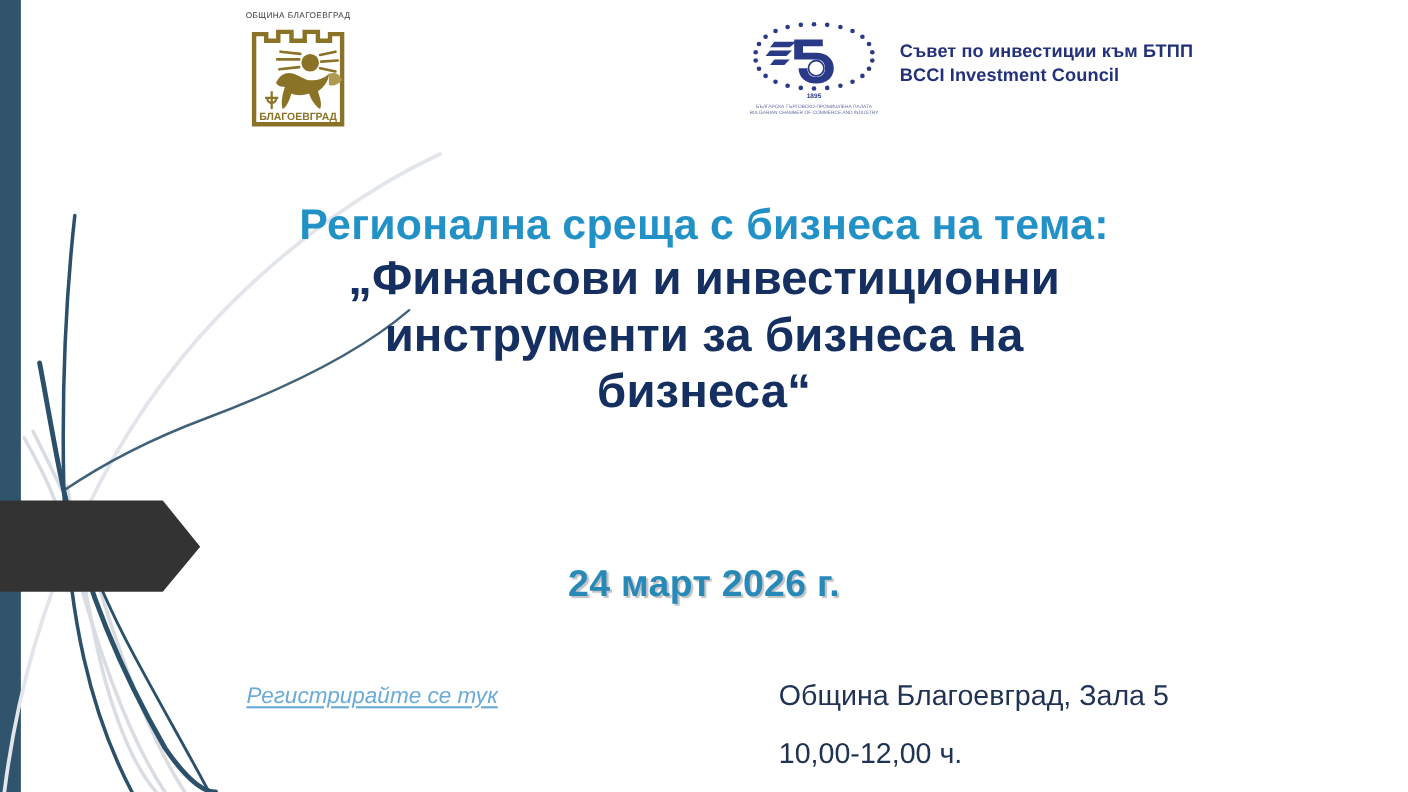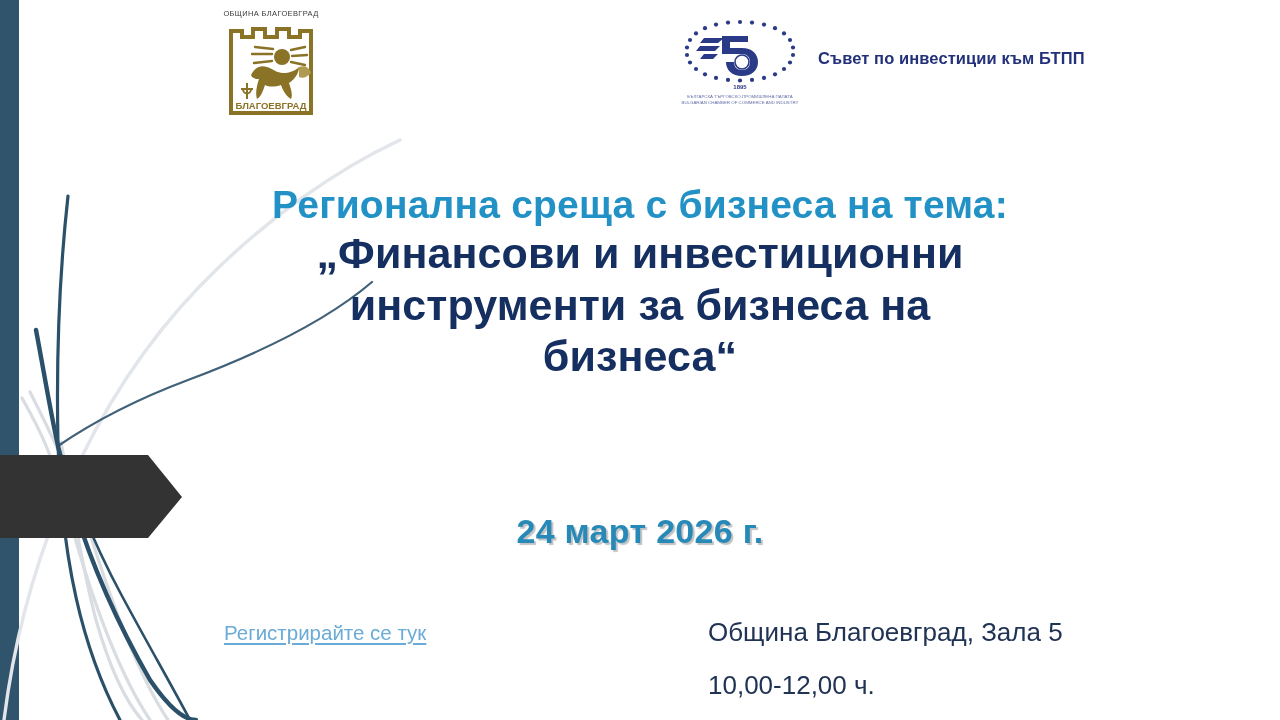--- a/index.html
+++ b/index.html
@@ -113,20 +113,21 @@
   #register-link {
     position: absolute;
     left: 224px;
     top: 621px;
     font-size: 20.5px;
     color: #6aabd8;
     text-decoration: underline;
     text-underline-offset: 3px;
     cursor: pointer;
     white-space: nowrap;
+    font-style: italic;
   }
   #venue-block {
     position: absolute;
     left: 708px;
     top: 606px;
     color: #203354;
     font-size: 26px;
     line-height: 2.05;
     white-space: nowrap;
   }
@@ -232,20 +233,21 @@
           <path d="M 30,46 L 44,46 L 39,51 L 26,51 Z"></path>
         </g>
         <circle cx="68" cy="54" r="7" fill="#ffffff" stroke="#2b3a86" stroke-width="1.6"></circle>
         <text x="66" y="81" text-anchor="middle" font-size="6" font-weight="bold" font-family="Liberation Sans, sans-serif" fill="#2b3a86">1895</text>
         <text x="66" y="90" text-anchor="middle" font-size="4.4" font-family="Liberation Sans, sans-serif" fill="#2b3a86" opacity=".75">БЪЛГАРСКА ТЪРГОВСКО-ПРОМИШЛЕНА ПАЛАТА</text>
         <text x="66" y="96" text-anchor="middle" font-size="4.4" font-family="Liberation Sans, sans-serif" fill="#2b3a86" opacity=".75">BULGARIAN CHAMBER OF COMMERCE AND INDUSTRY</text>
       </svg>
     </div>
     <div id="bcci-text">
       <div class="l1">Съвет по инвестиции към БТПП</div>
+      <div class="l2">BCCI Investment Council</div>
     </div>
   </div>
 
   <div id="title-block">
     <div class="title-line1">Регионална среща с бизнеса на тема:</div>
     <div class="title-line-dark">„Финансови и инвестиционни</div>
     <div class="title-line-dark">инструменти за бизнеса на</div>
     <div class="title-line-dark">бизнеса“</div>
   </div>
 

